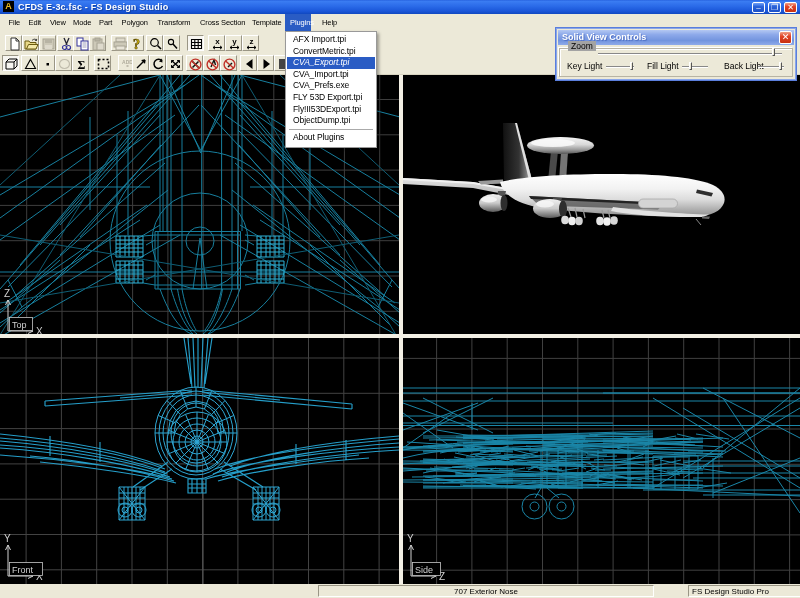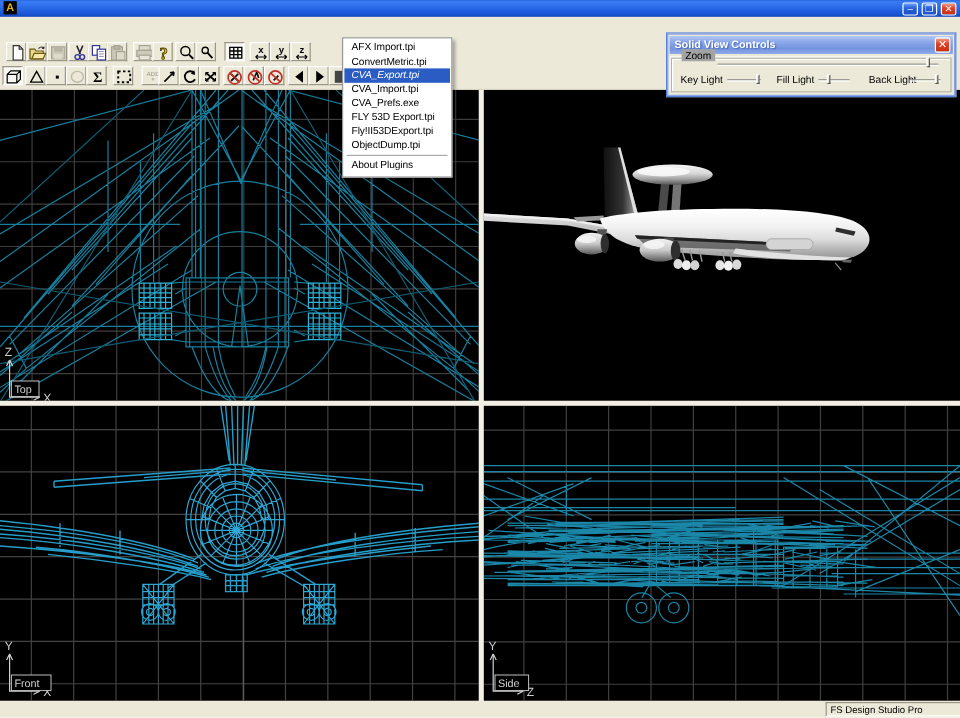--- a/index.html
+++ b/index.html
@@ -183,24 +183,38 @@
 <text x="36" y="242" font-size="10" fill="#d0d0d0" font-family="Liberation Sans">Z</text>
 <rect x="9.5" y="224.5" width="28" height="13" fill="#000" stroke="#c8c8c8" stroke-width="0.8"></rect>
 <text x="12" y="234.5" font-size="9" fill="#d0d0d0" font-family="Liberation Sans">Side</text>
 </svg>
     </div>
   <div class="abs" id="vsplit"></div>
   <div class="abs" id="hsplit"></div>
 
   <div class="abs" id="titlebar"></div>
   <div class="abs" id="titleicon">A</div>
+  <div class="abs" id="titletext">CFDS E-3c.fsc  -  FS Design Studio</div>
   <div class="abs capbtn capblue" style="left:752px;">–</div>
   <div class="abs capbtn capblue" style="left:768px;">❐</div>
   <div class="abs capbtn capred" style="left:784px;">✕</div>
 
+  <div class="abs" id="menubar">
+    <span class="mitem" style="left:3.5px;">File</span>
+    <span class="mitem" style="left:23.5px;">Edit</span>
+    <span class="mitem" style="left:45px;">View</span>
+    <span class="mitem" style="left:68px;">Mode</span>
+    <span class="mitem" style="left:94px;">Part</span>
+    <span class="mitem" style="left:116.5px;">Polygon</span>
+    <span class="mitem" style="left:152.5px;">Transform</span>
+    <span class="mitem" style="left:195px;">Cross Section</span>
+    <span class="mitem" style="left:247px;">Template</span>
+    <span class="mitem sel" style="left:285px;width:25.5px;text-align:center;">Plugins</span>
+    <span class="mitem" style="left:317px;">Help</span>
+  </div>
 
   <div class="abs" id="toolbar">
     <div class="tbtn" style="left:5px;top:4px;">
         <svg width="15" height="14" viewBox="0 0 15 14">
           <path d="M4 1h5l3 3v9H4z" fill="#fff" stroke="#333" stroke-width="1"></path>
           <path d="M9 1v3h3" fill="none" stroke="#333"></path>
         </svg>
       </div>
     <div class="tbtn" style="left:22px;top:4px;">
         <svg width="15" height="14" viewBox="0 0 15 14">
@@ -370,20 +384,21 @@
         </svg>
       </div>
     <div class="tbtn" style="left:274px;top:24px;">
         <svg width="15" height="14" viewBox="0 0 15 14">
           <rect x="3" y="2" width="8" height="10" fill="#444"></rect>
         </svg>
       </div>
   </div>
 
   <div class="abs" id="statusbar">
+    <div class="spanel" style="left:318px;width:336px;text-align:center;padding-left:0;">707 Exterior Nose</div>
     <div class="spanel" style="left:656px;width:140px;margin-left:32px;">FS Design Studio Pro</div>
   </div>
 
   <div class="abs" id="dropdown">
     <div class="ditem" style="top:2px;">AFX Import.tpi</div>
     <div class="ditem" style="top:13.6px;">ConvertMetric.tpi</div>
     <div class="ditem sel" style="top:25.2px;font-style:italic;">CVA_Export.tpi</div>
     <div class="ditem" style="top:36.8px;">CVA_Import.tpi</div>
     <div class="ditem" style="top:48.4px;">CVA_Prefs.exe</div>
     <div class="ditem" style="top:60px;">FLY 53D Export.tpi</div>

